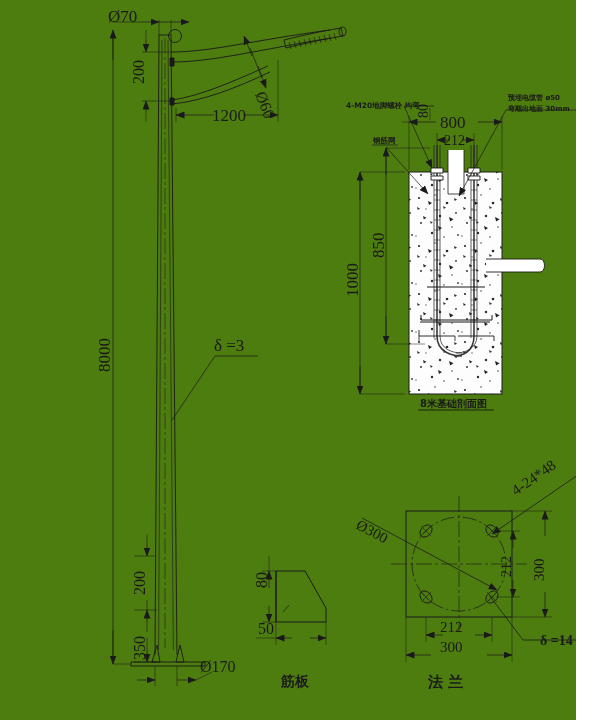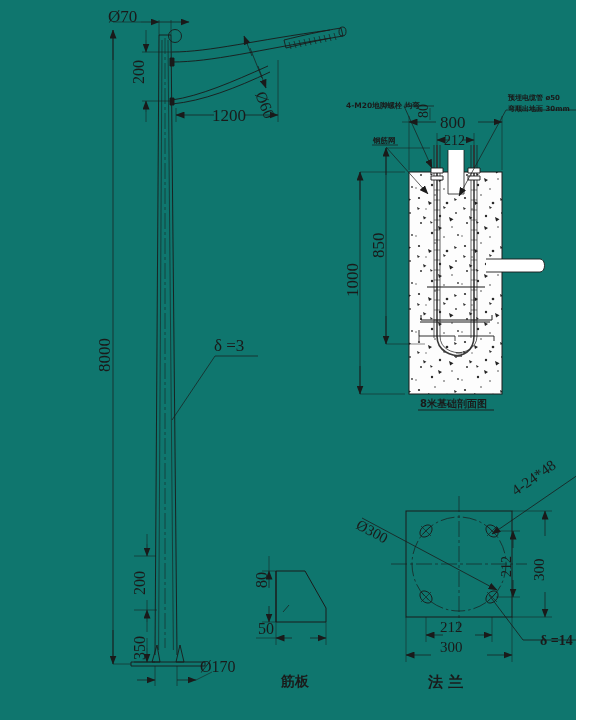--- a/index.html
+++ b/index.html
@@ -8,21 +8,21 @@
     padding: 0;
     background: #ffffff;
   }
   body {
     font-family: "Liberation Sans", sans-serif;
   }
   #sheet {
     position: relative;
     width: 576px;
     height: 720px;
-    background: #0f766e;
+    background: #4d7c0f;
     overflow: hidden;
   }
   #sheet svg {
     position: absolute;
     top: 0;
     left: 0;
   }
   .dimtext {
     font-family: "Liberation Serif", serif;
     fill: #1a1a1a;

